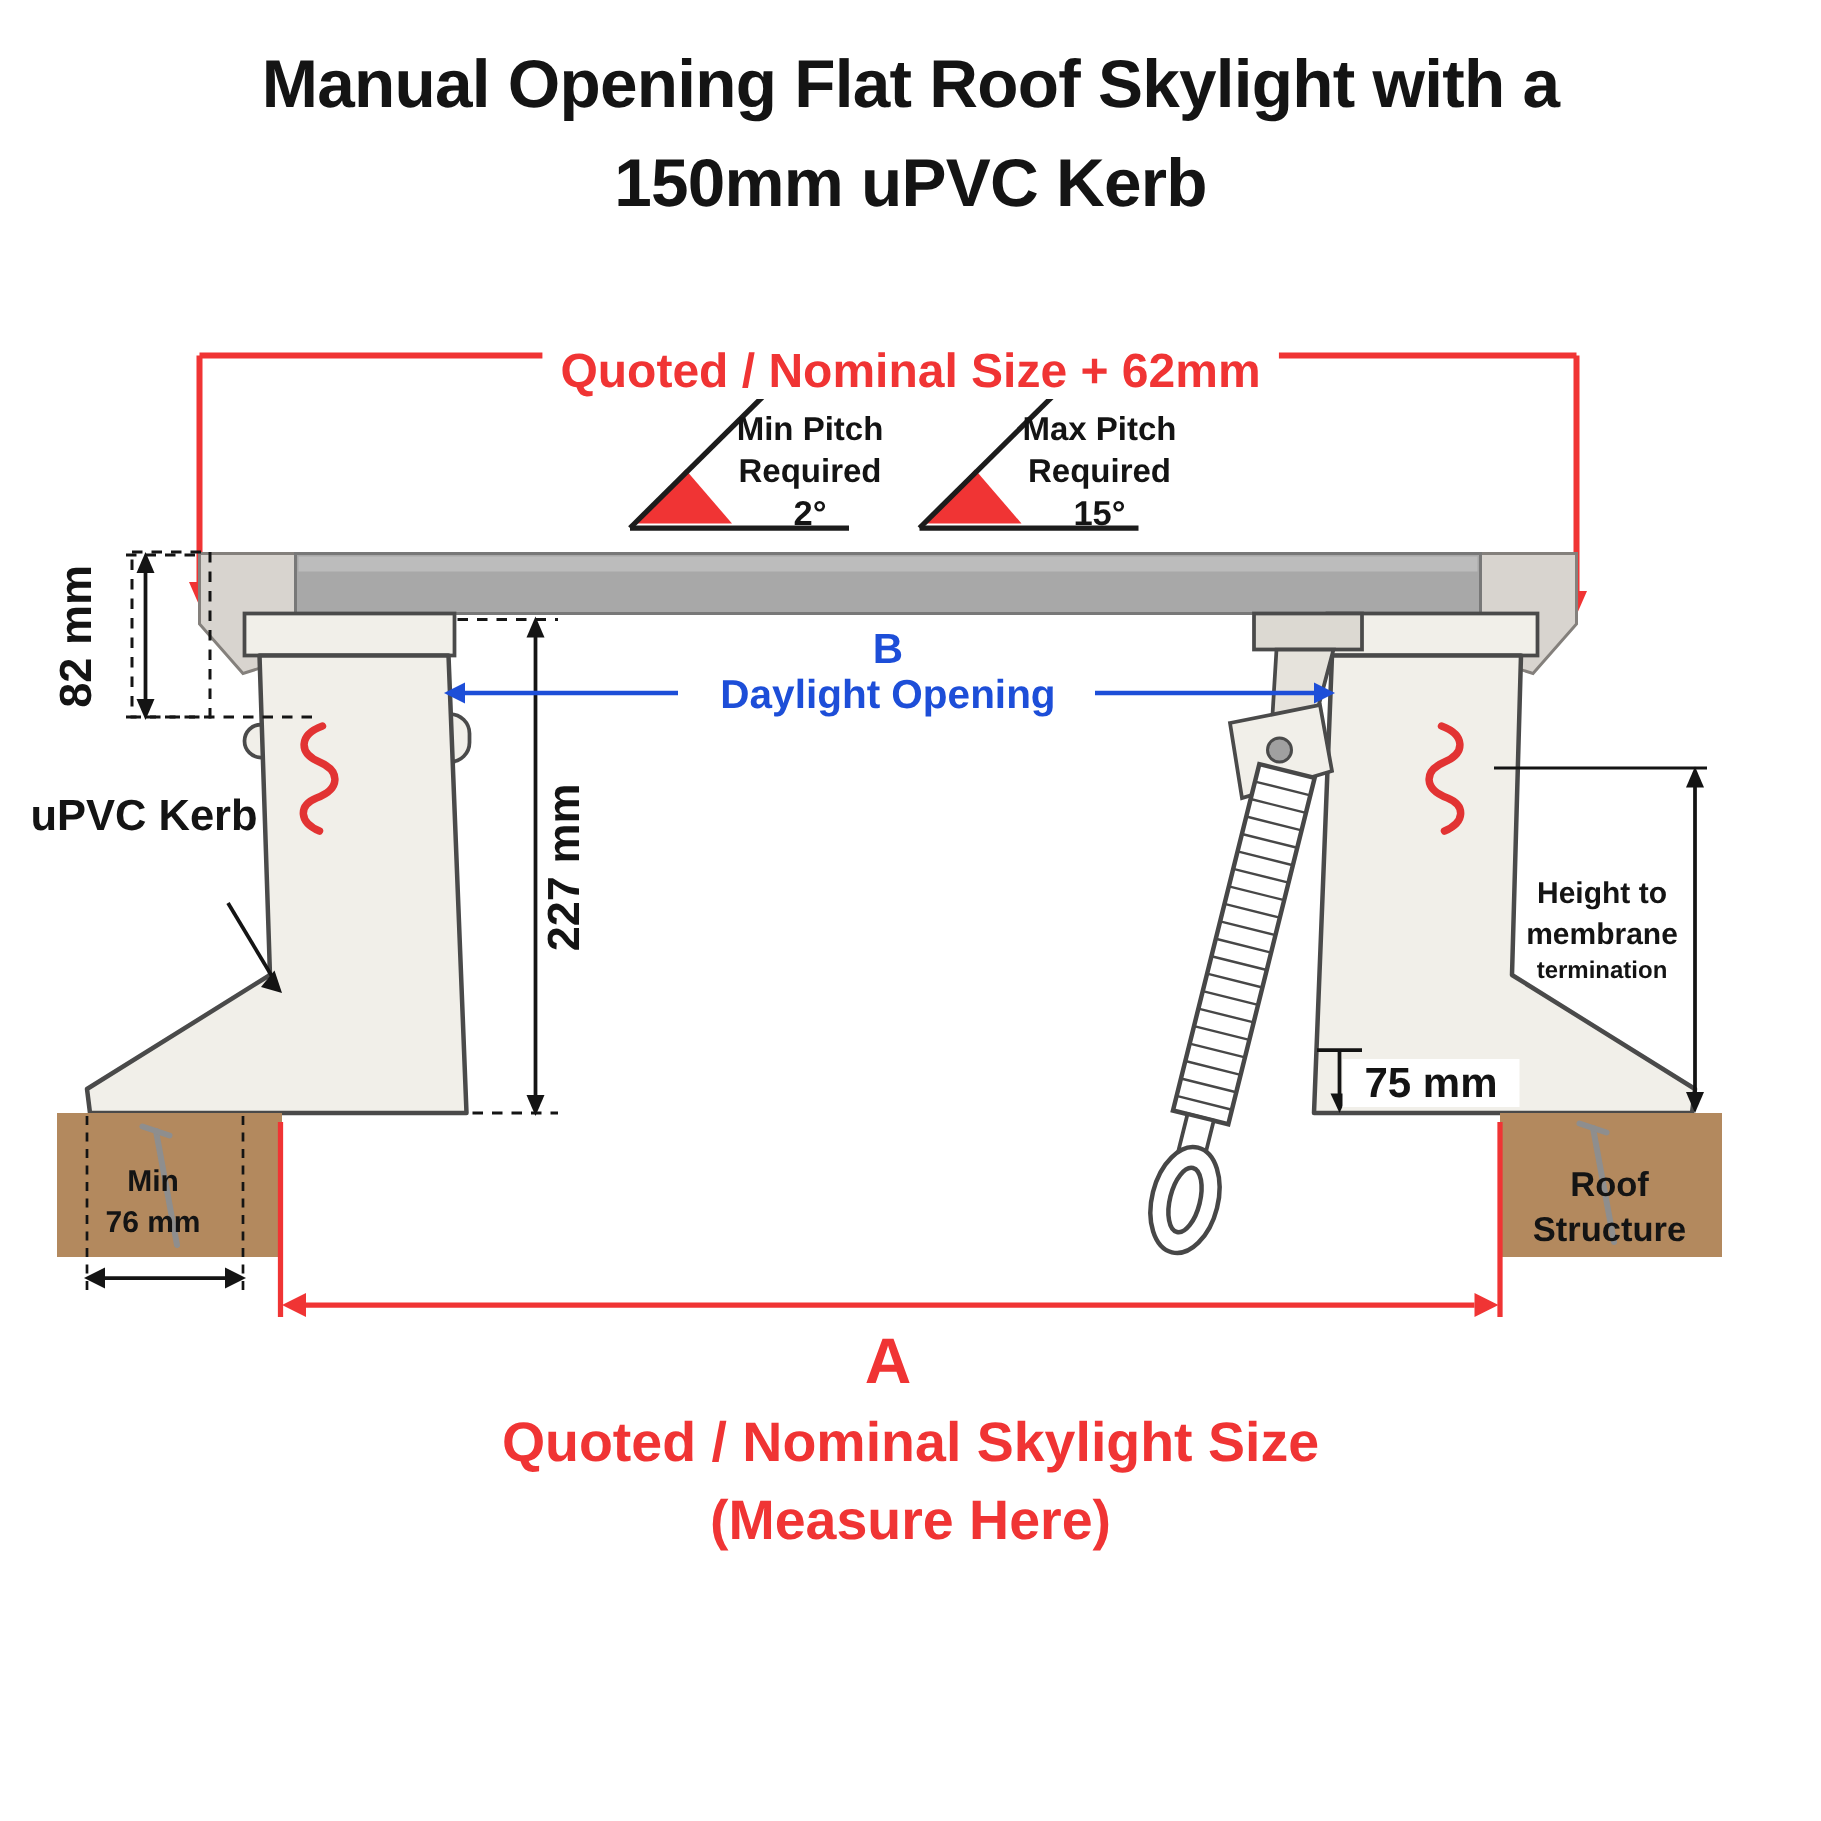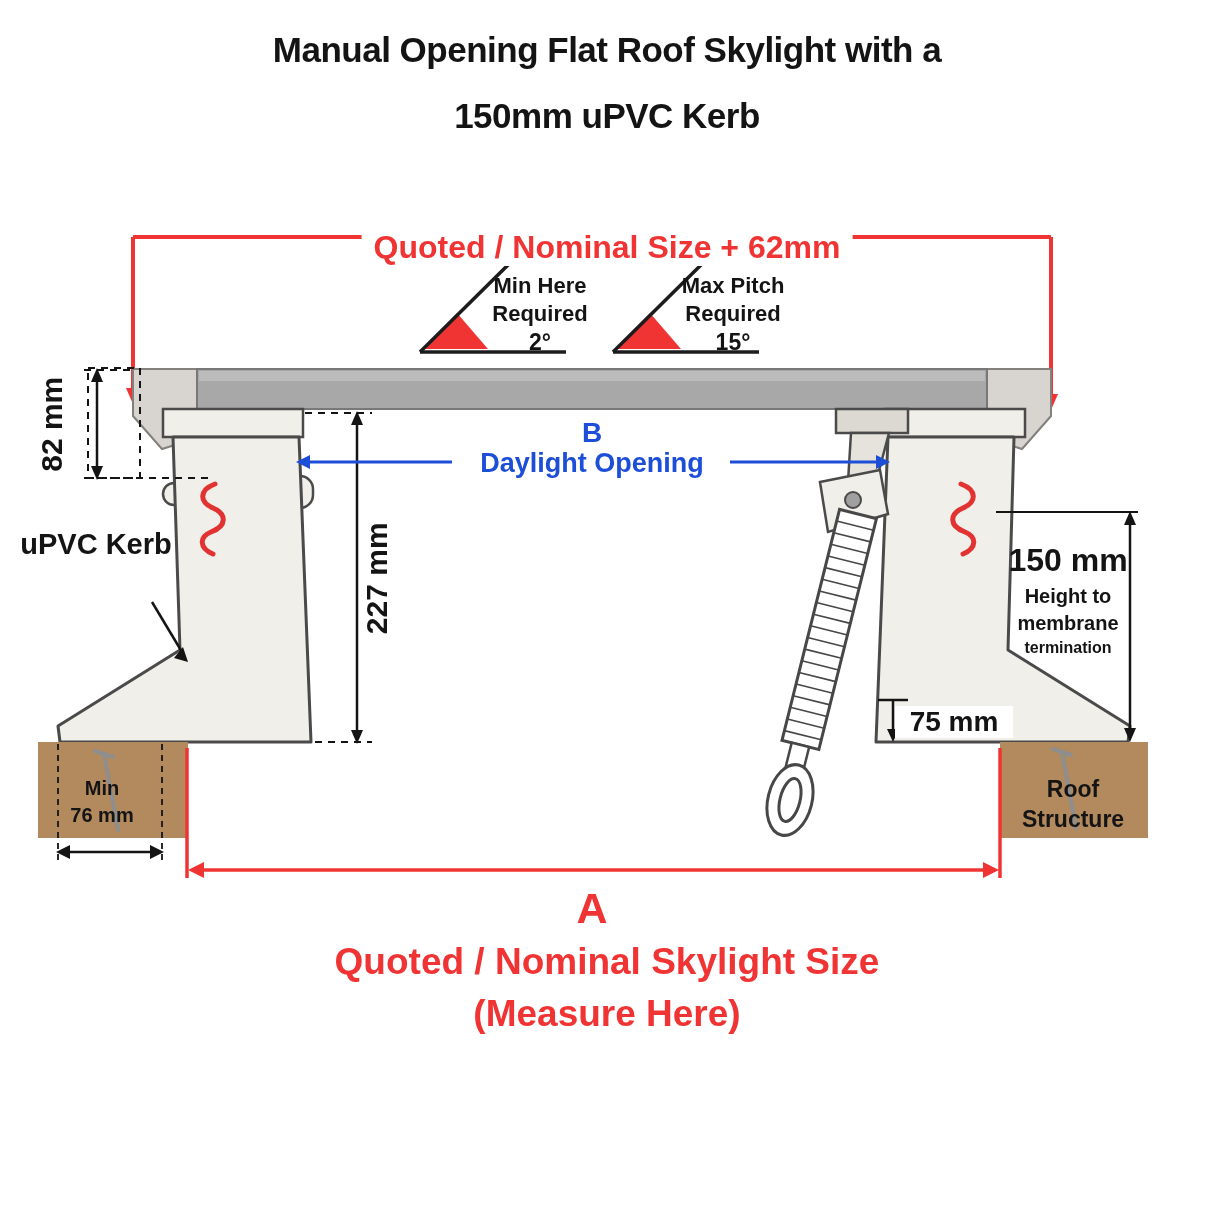--- a/index.html
+++ b/index.html
@@ -17,21 +17,21 @@
   }
   .drawing{position:absolute;left:0;top:0;}
   .lbl{
     position:absolute;font-weight:700;color:var(--ink);
     text-align:center;line-height:1.15;white-space:nowrap;
   }
   .red{color:var(--red);}
   .blue{color:var(--blue);}
   .onwhite{background:#fff;padding:0 12px;}
   .rot{transform:rotate(-90deg);}
-  .title{left:0;width:100%;font-size:35px;letter-spacing:-0.5px;}
+  .title{left:0;width:100%;font-size:45px;letter-spacing:-0.5px;}
 </style>
 </head>
 <body>
 
 <div class="page">
 
   <svg class="drawing" width="1214" height="1214" viewBox="0 0 1214 1214">
 
     <g stroke="#f03434" stroke-width="4" fill="#f03434">
       <line x1="133" y1="237" x2="1051" y2="237"></line>
@@ -156,38 +156,37 @@
       <polygon points="188,870 204,862 204,878" stroke="none"></polygon>
       <polygon points="999,870 983,862 983,878" stroke="none"></polygon>
     </g>
   </svg>
 
   <div class="lbl title" style="top:30px;">Manual Opening Flat Roof Skylight with a</div>
   <div class="lbl title" style="top:96px;">150mm uPVC Kerb</div>
 
   <div class="lbl red onwhite" style="left:50%;top:212px;transform:translateX(-50%);font-size:32px;margin-top:17px;">Quoted / Nominal Size + 62mm</div>
 
-  <div class="lbl" style="left:465px;top:273px;width:150px;font-size:22px;">Min Here</div>
+  <div class="lbl" style="left:465px;top:273px;width:150px;font-size:22px;">Min Pitch</div>
   <div class="lbl" style="left:465px;top:301px;width:150px;font-size:22px;">Required</div>
   <div class="lbl" style="left:465px;top:329px;width:150px;font-size:23px;">2°</div>
 
   <div class="lbl" style="left:658px;top:273px;width:150px;font-size:22px;">Max Pitch</div>
   <div class="lbl" style="left:658px;top:301px;width:150px;font-size:22px;">Required</div>
   <div class="lbl" style="left:658px;top:329px;width:150px;font-size:23px;">15°</div>
 
   <div class="lbl rot" style="left:-10px;top:407px;width:124px;font-size:30px;">82 mm</div>
 
   <div class="lbl rot" style="left:307px;top:561px;width:140px;font-size:30px;">227 mm</div>
 
   <div class="lbl blue" style="left:532px;top:417px;width:120px;font-size:28px;">B</div>
   <div class="lbl blue" style="left:442px;top:448px;width:300px;font-size:27px;">Daylight Opening</div>
 
   <div class="lbl" style="left:14px;top:528px;width:164px;font-size:29px;">uPVC Kerb</div>
 
-  <div class="lbl" style="left:976px;top:542px;width:184px;font-size:32px;">150 mm</div>
   <div class="lbl" style="left:976px;top:585px;width:184px;font-size:20px;">Height to</div>
   <div class="lbl" style="left:976px;top:612px;width:184px;font-size:20px;">membrane</div>
   <div class="lbl" style="left:976px;top:639px;width:184px;font-size:16px;">termination</div>
 
   <div class="lbl onwhite" style="left:895px;top:706px;width:110px;font-size:28px;padding:0 4px;">75 mm</div>
 
   <div class="lbl" style="left:52px;top:777px;width:100px;font-size:20px;">Min</div>
   <div class="lbl" style="left:52px;top:804px;width:100px;font-size:20px;">76 mm</div>
 
   <div class="lbl" style="left:995px;top:776px;width:156px;font-size:23px;">Roof</div>

